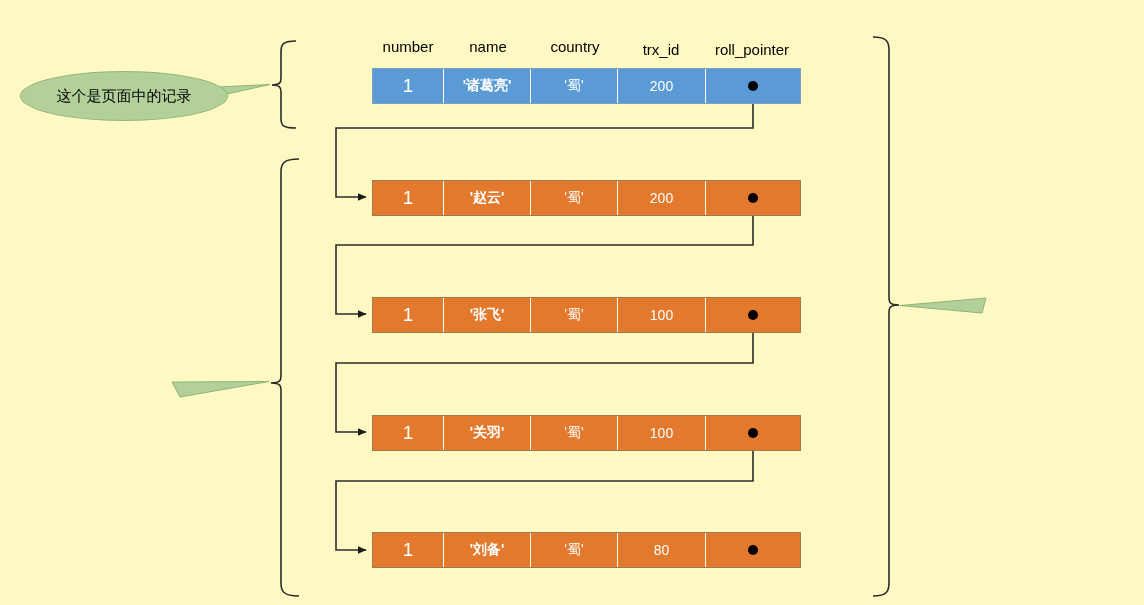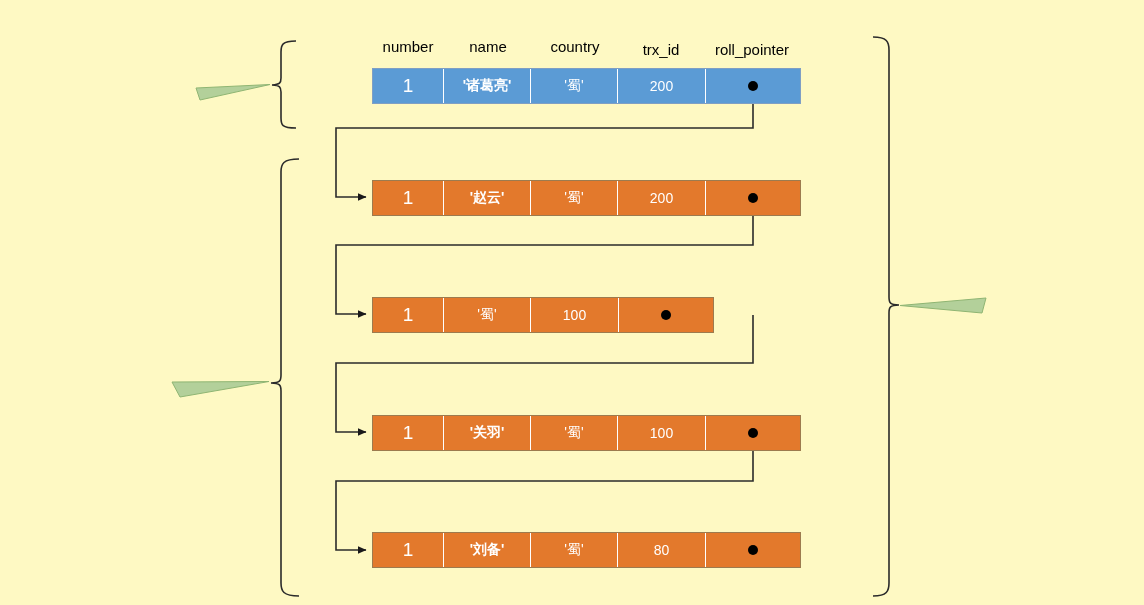--- a/index.html
+++ b/index.html
@@ -139,20 +139,21 @@
     <div class="cell c-name">'赵云'</div>
     <div class="cell c-country">'蜀'</div>
     <div class="cell c-trx">200</div>
     <div class="cell c-ptr">
       <span class="dot"></span>
     </div>
   </div>
 
   <div class="record-row row-orange" style="left:372px; top:297px;">
     <div class="cell c-number">1</div>
+    <div class="cell c-name">'张飞'</div>
     <div class="cell c-country">'蜀'</div>
     <div class="cell c-trx">100</div>
     <div class="cell c-ptr">
       <span class="dot"></span>
     </div>
   </div>
 
   <div class="record-row row-orange" style="left:372px; top:415px;">
     <div class="cell c-number">1</div>
     <div class="cell c-name">'关羽'</div>
@@ -166,16 +167,17 @@
   <div class="record-row row-orange" style="left:372px; top:532px;">
     <div class="cell c-number">1</div>
     <div class="cell c-name">'刘备'</div>
     <div class="cell c-country">'蜀'</div>
     <div class="cell c-trx">80</div>
     <div class="cell c-ptr">
       <span class="dot"></span>
     </div>
   </div>
 
+  <div class="callout" style="left:20px; top:71px; width:206px; height:48px;">这个是页面中的记录</div>
 
 
 
 </div>
 
 </body></html>

